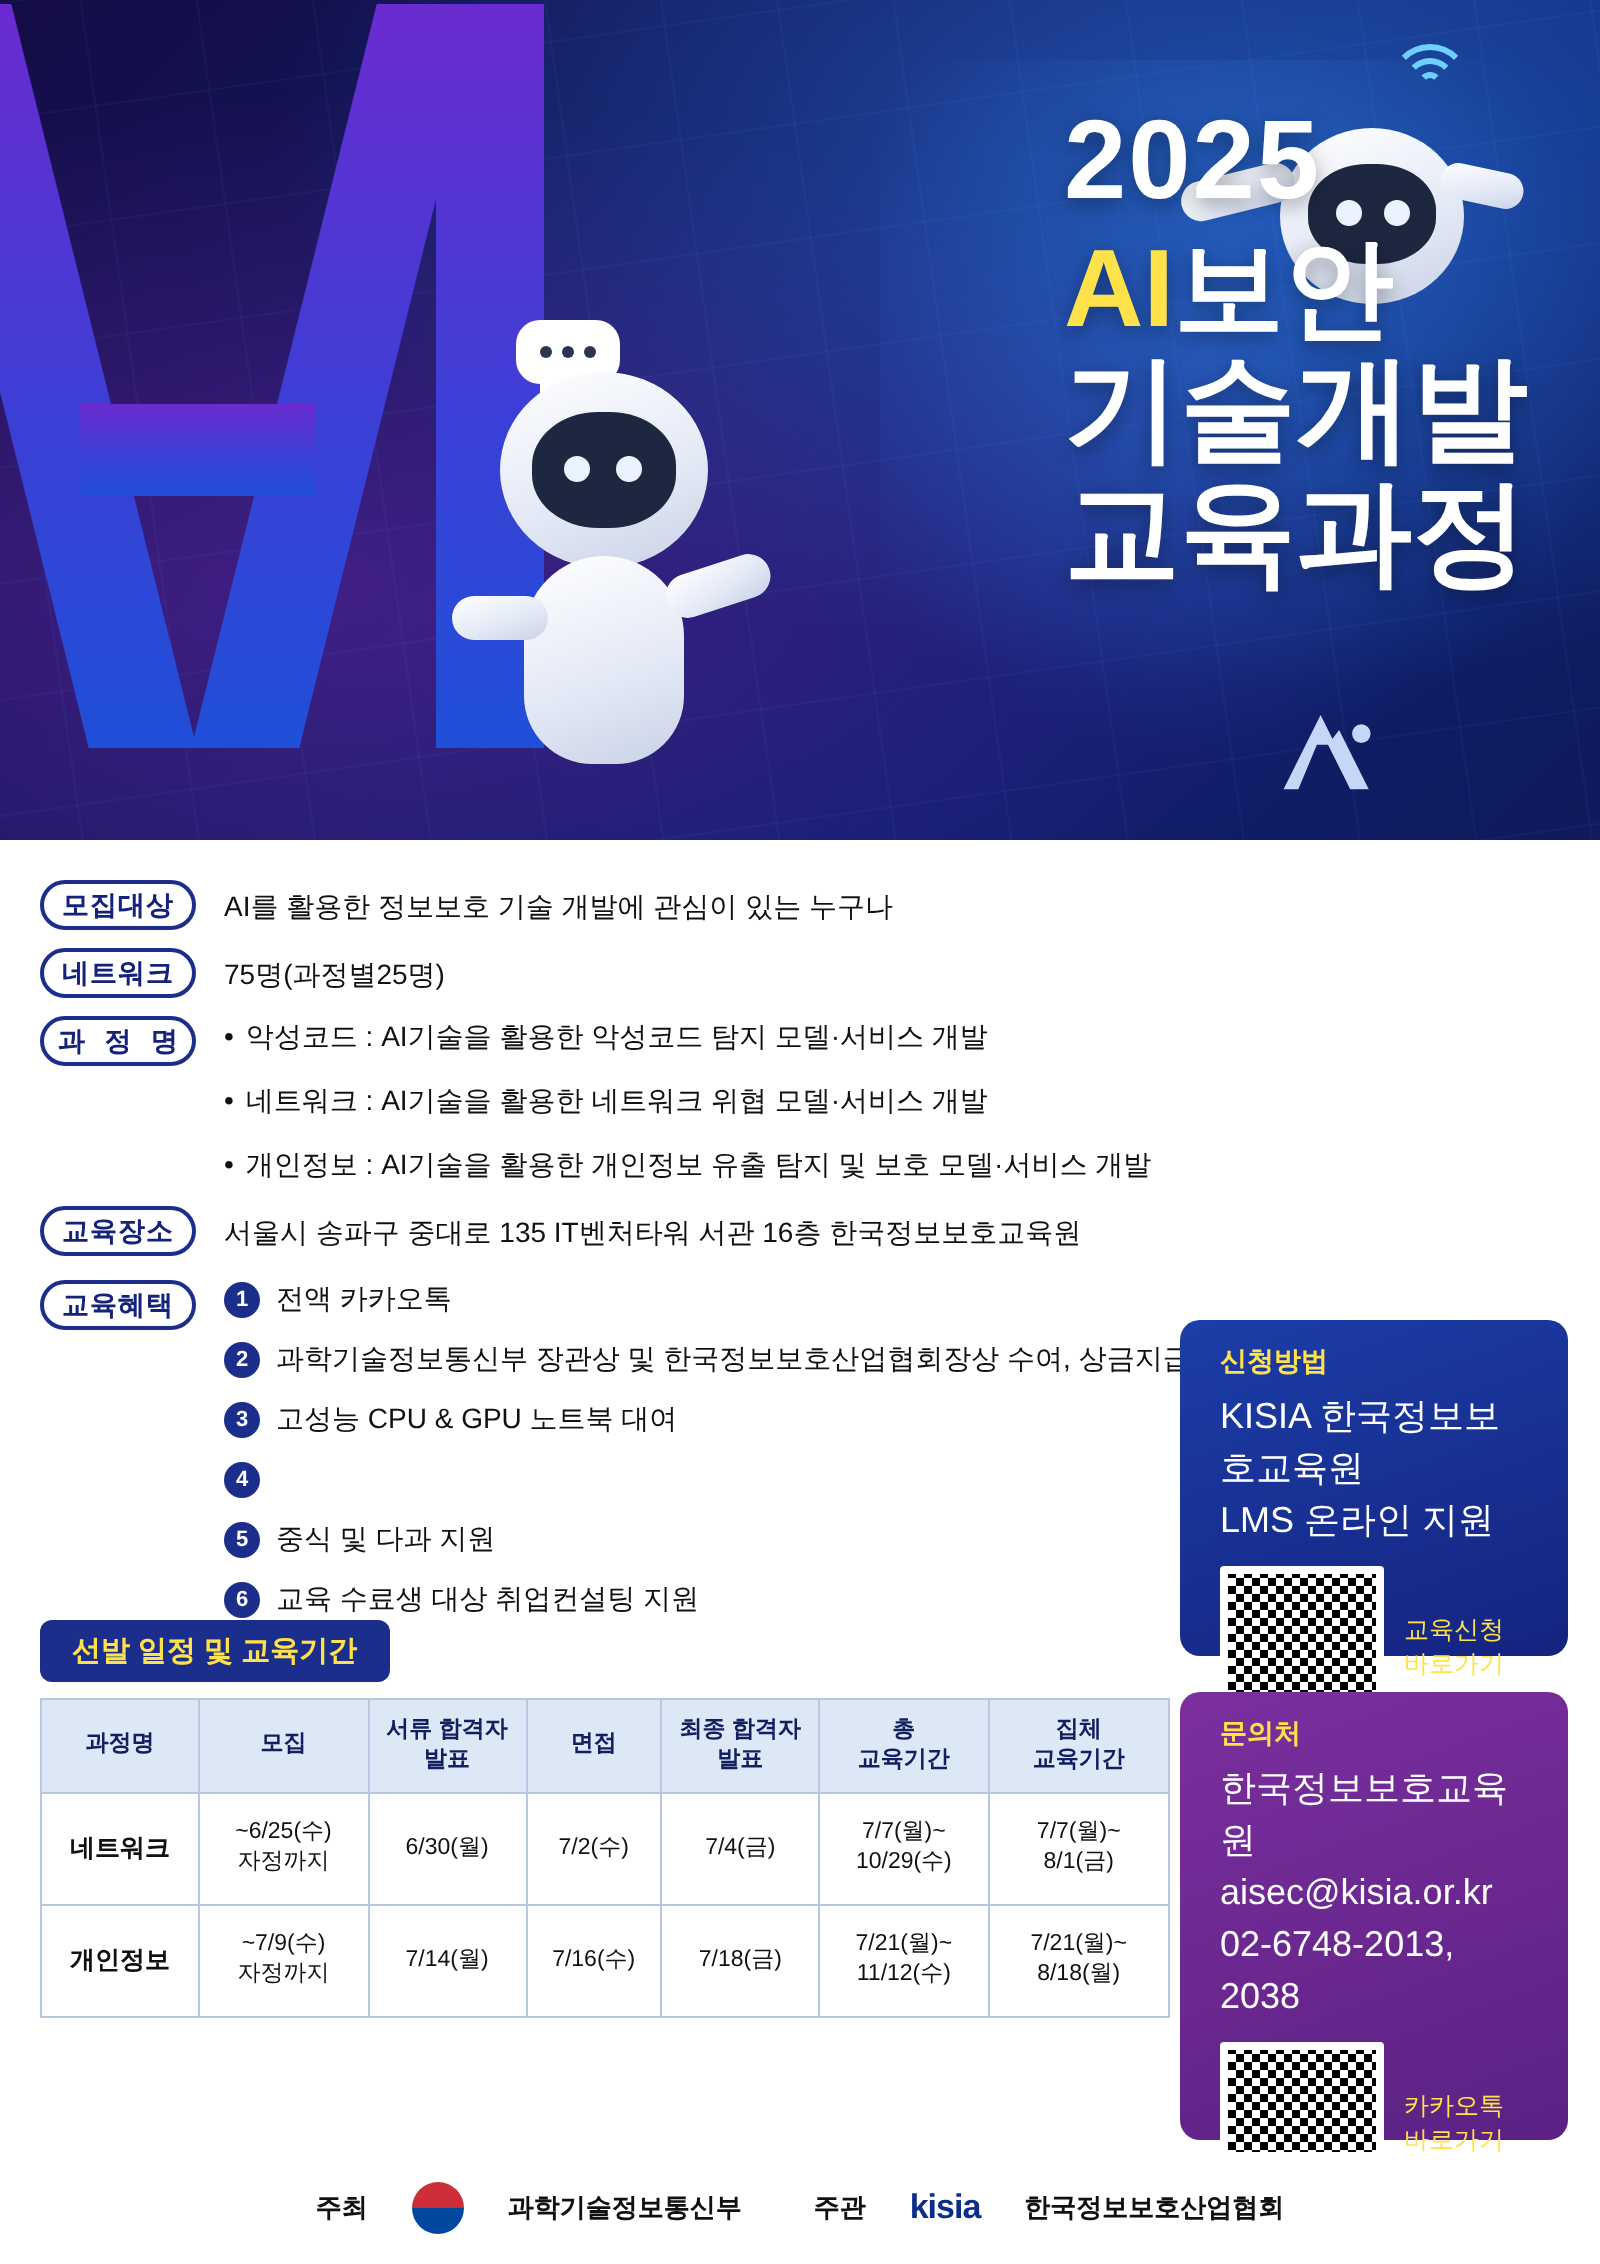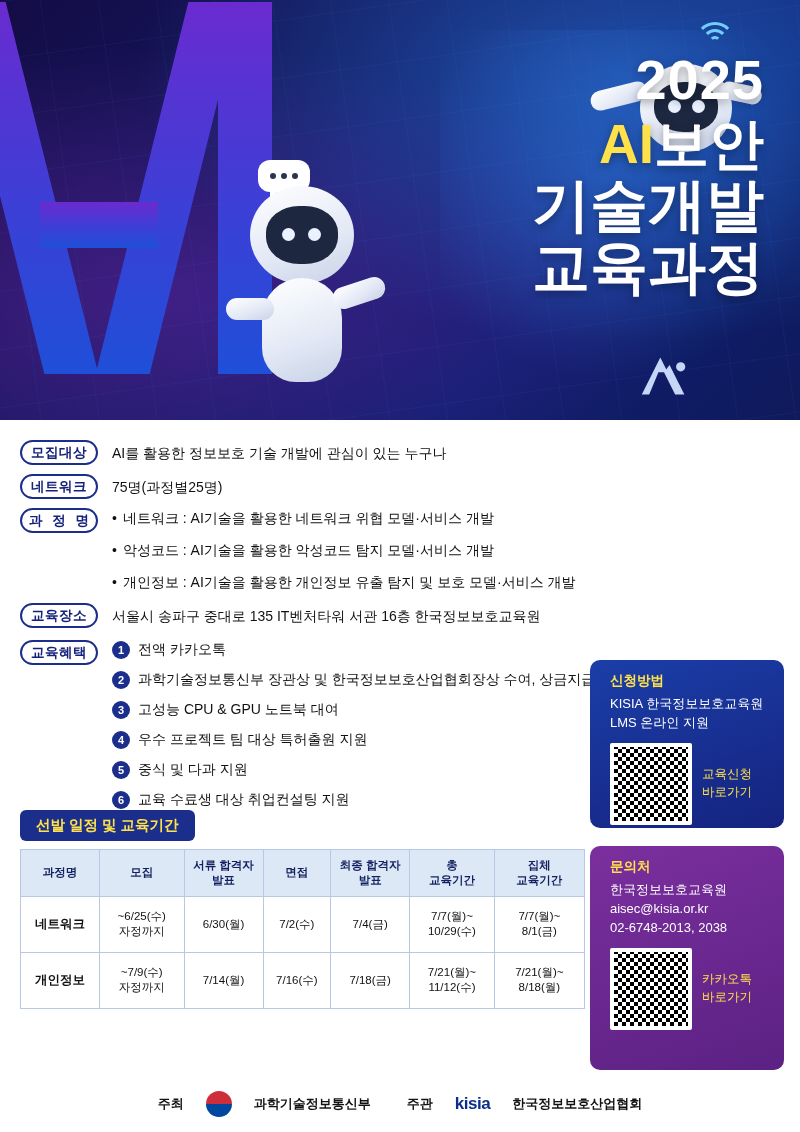--- a/index.html
+++ b/index.html
@@ -43,21 +43,21 @@
     position:absolute;
     background: linear-gradient(180deg,#6a2bd0 0%, #3c3fd6 55%, #1f4fd8 100%);
   }
   .ai-A-left { left: 8px; top: 12px; width: 54px; height: 372px; transform: skewX(14deg); }
   .ai-A-right { left: 152px; top: 12px; width: 54px; height: 372px; transform: skewX(-14deg); }
   .ai-A-cross { left: 50px; top: 212px; width: 118px; height: 46px; }
   .ai-I { left: 228px; top: 12px; width: 54px; height: 372px;
           background: linear-gradient(180deg,#7b30d8 0%, #3a4fe0 100%); }
 
   .hero-title {
-    position: absolute; right: 36px; top: 52px; text-align: right; z-index: 5;
+    position: absolute; right: 36px; top: 52px; text-align: left; z-index: 5;
   }
   .t-year {
     font-size: 56px; font-weight: 800; color: #fff; letter-spacing: 1px; line-height: 1;
     text-shadow: 0 3px 10px rgba(0,0,0,.35);
   }
   .t-ai {
     font-size: 55px; font-weight: 800; line-height: 1.05; margin-top: 8px;
     color: #ffe24a; text-shadow: 0 3px 10px rgba(0,0,0,.35);
   }
   .t-ai .white { color: #fff; }
@@ -131,21 +131,21 @@
   }
 
   
   .side-box {
     position: absolute; right: 16px; width: 194px; border-radius: 10px; color: #fff;
     padding: 12px 20px;
   }
   .box-apply { top: 660px; height: 168px; background: linear-gradient(160deg,#1b3ea8,#15237f); }
   .box-contact { top: 846px; height: 224px; background: linear-gradient(160deg,#7b2f9e,#5b2183); }
   .box-title { font-size: 13.5px; font-weight: 700; color: #ffe24a; margin-bottom: 5px; }
-  .box-line { font-size: 13px; line-height: 1.45; }
+  .box-line { font-size: 18px; line-height: 1.45; }
   .qr-row { display: flex; align-items: center; margin-top: 10px; }
   .qr {
     width: 82px; height: 82px; background: #fff; padding: 4px; border-radius: 2px;
   }
   .qr-inner {
     width: 100%; height: 100%;
     background-image:
       repeating-linear-gradient(90deg,#000 0 4px,#fff 4px 8px),
       repeating-linear-gradient(0deg,#000 0 4px,#fff 4px 8px);
     background-blend-mode: difference;
@@ -254,22 +254,22 @@
     </div>
 
     <div class="row">
       <div class="tag">네트워크</div>
       <div class="row-text">75명(과정별25명)</div>
     </div>
 
     <div class="row">
       <div class="tag spaced">과 정 명</div>
       <ul class="courses">
+        <li>악성코드 : AI기술을 활용한 악성코드 탐지 모델·서비스 개발</li>
         <li>네트워크 : AI기술을 활용한 네트워크 위협 모델·서비스 개발</li>
-        <li>악성코드 : AI기술을 활용한 악성코드 탐지 모델·서비스 개발</li>
         <li>개인정보 : AI기술을 활용한 개인정보 유출 탐지 및 보호 모델·서비스 개발</li>
       </ul>
     </div>
 
     <div class="row">
       <div class="tag">교육장소</div>
       <div class="row-text">서울시 송파구 중대로 135 IT벤처타워 서관 16층 한국정보보호교육원</div>
     </div>
 
     <div class="row" style="margin-top:12px">
@@ -282,21 +282,20 @@
         <li>
             <span class="num">2</span>
             <span>과학기술정보통신부 장관상 및 한국정보보호산업협회장상 수여, 상금지급</span>
           </li>
         <li>
             <span class="num">3</span>
             <span>고성능 CPU &amp; GPU 노트북 대여</span>
           </li>
         <li>
             <span class="num">4</span>
-            <span>우수 프로젝트 팀 대상 특허출원 지원</span>
           </li>
         <li>
             <span class="num">5</span>
             <span>중식 및 다과 지원</span>
           </li>
         <li>
             <span class="num">6</span>
             <span>교육 수료생 대상 취업컨설팅 지원</span>
           </li>
       </ul>

